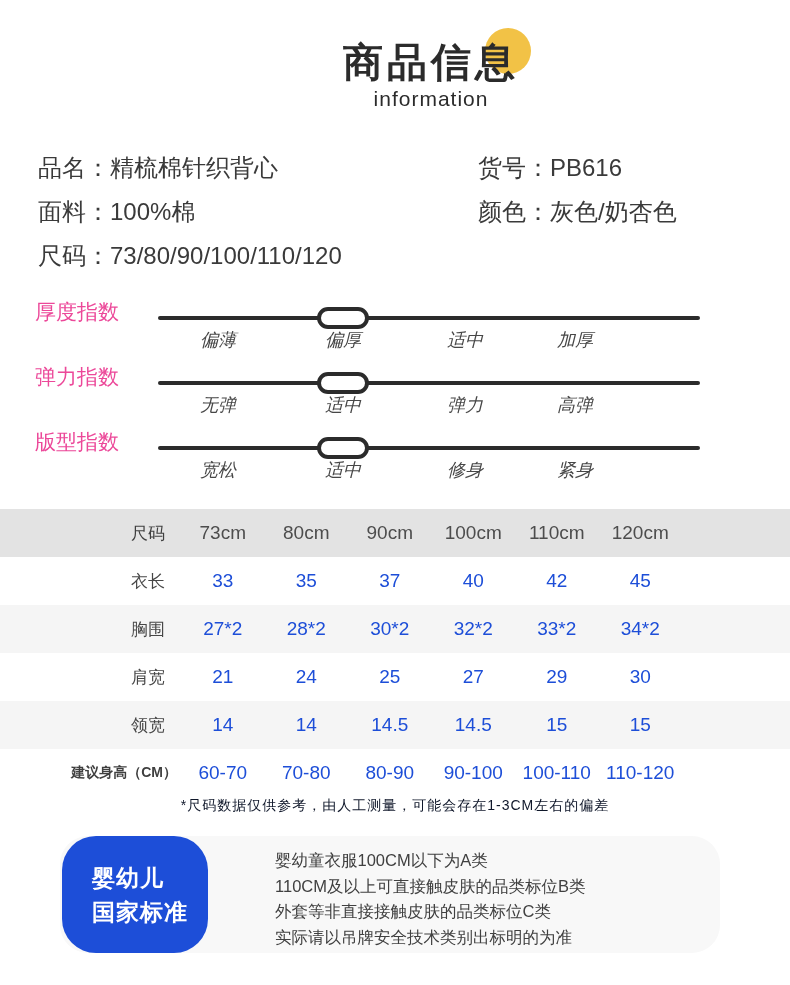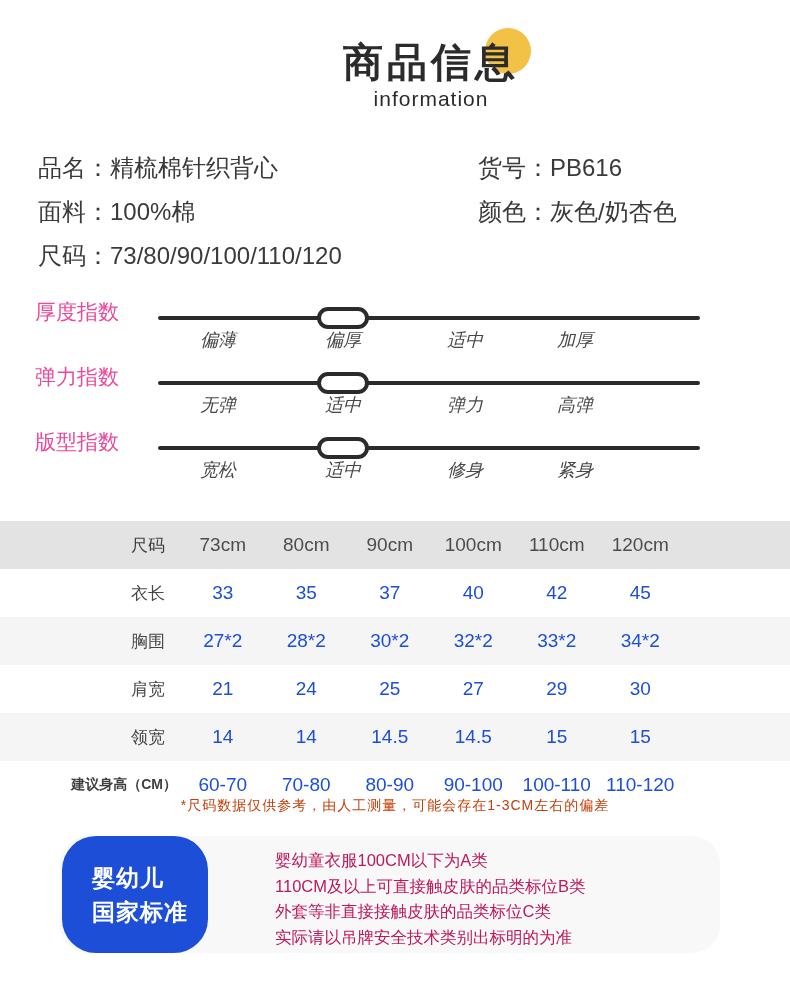--- a/index.html
+++ b/index.html
@@ -34,53 +34,53 @@
   .handle{
     position:absolute;top:11px;width:44px;height:14px;background:#ffffff;
     border:4px solid #2b2b2b;border-radius:12px;transform:translateX(-50%);
   }
   .opt{
     position:absolute;top:32px;transform:translateX(-50%);
     font-size:18px;color:#474747;white-space:nowrap;font-style:italic;
   }
   .opt.o0{left:218px}.opt.o1{left:343px}.opt.o2{left:465px}.opt.o3{left:575px}
   
-  .size-table{position:absolute;top:509px;left:0;width:790px;margin-top:12px;}
+  .size-table{position:absolute;top:509px;left:0;width:790px;}
   .t-row{
     display:grid;grid-template-columns:181px repeat(6,83.5px);
     height:48px;align-items:center;
   }
   .t-row.header-row{background:#E3E3E3;}
   .t-row.stripe{background:#F5F5F5;}
   .t-label{
     text-align:right;padding-right:16px;font-size:17px;color:#474747;white-space:nowrap;
   }
   .t-label.small-label{font-size:14px;font-weight:bold;padding-right:4px;color:#3f3f3f;}
   .t-cell{text-align:center;font-size:19px;color:#1d4ed8;}
   .header-row .t-cell{color:#4d4d4d;}
   .header-row .t-label{color:#3f3f3f;}
   .size-note{
     position:absolute;top:797px;left:0;width:790px;text-align:center;
-    font-size:14px;color:#c2410c;letter-spacing:1px;
+    font-size:14px;color:#0f172a;letter-spacing:1px;
   }
   
   .standard-panel{
     position:absolute;top:836px;left:60px;width:660px;height:117px;
     background:#F8F8F8;border-radius:28px;
   }
   .standard-badge{
     position:absolute;top:836px;left:62px;width:146px;height:117px;
     background:#1d4ed8;border-radius:34px;color:#ffffff;
     display:flex;flex-direction:column;justify-content:center;
     padding-left:30px;box-sizing:border-box;
     font-size:23px;font-weight:bold;line-height:34px;letter-spacing:1px;
   }
   .standard-text{
     position:absolute;top:848px;left:275px;width:440px;
-    font-size:16.5px;color:#be185d;line-height:25.7px;
+    font-size:16.5px;color:#404040;line-height:25.7px;
   }
 </style>
 </head>
 <body>
 
 <div class="page">
 
   <div class="header">
     <div class="title-wrap">
       <span class="accent-dot"></span>

